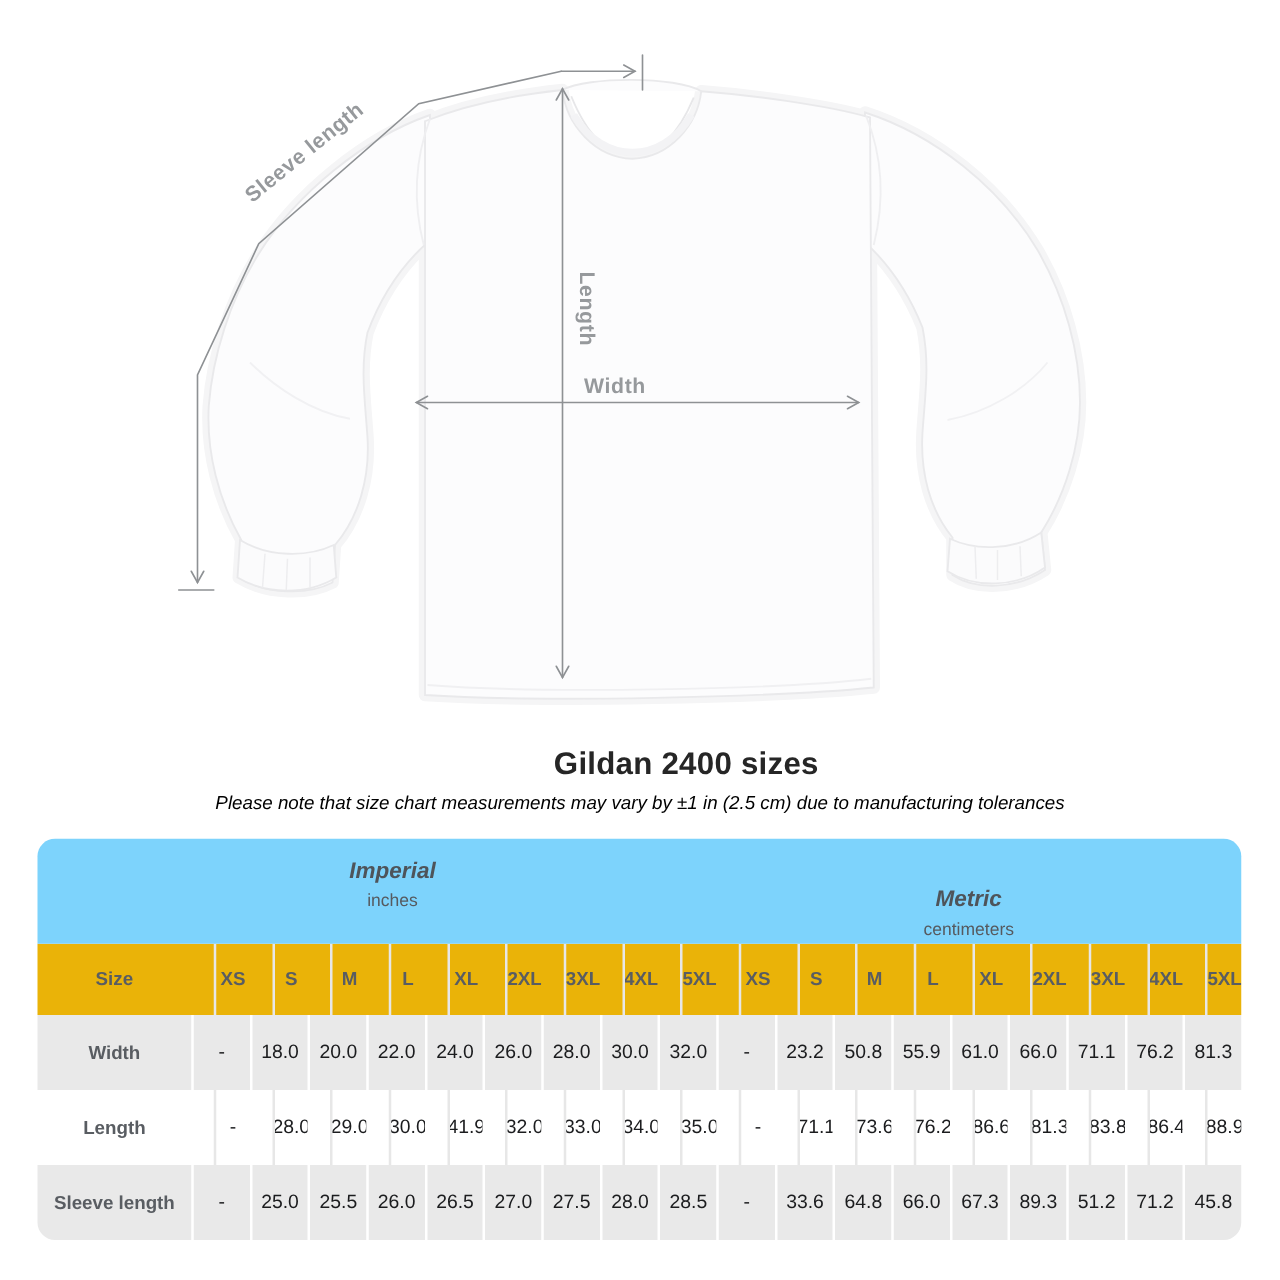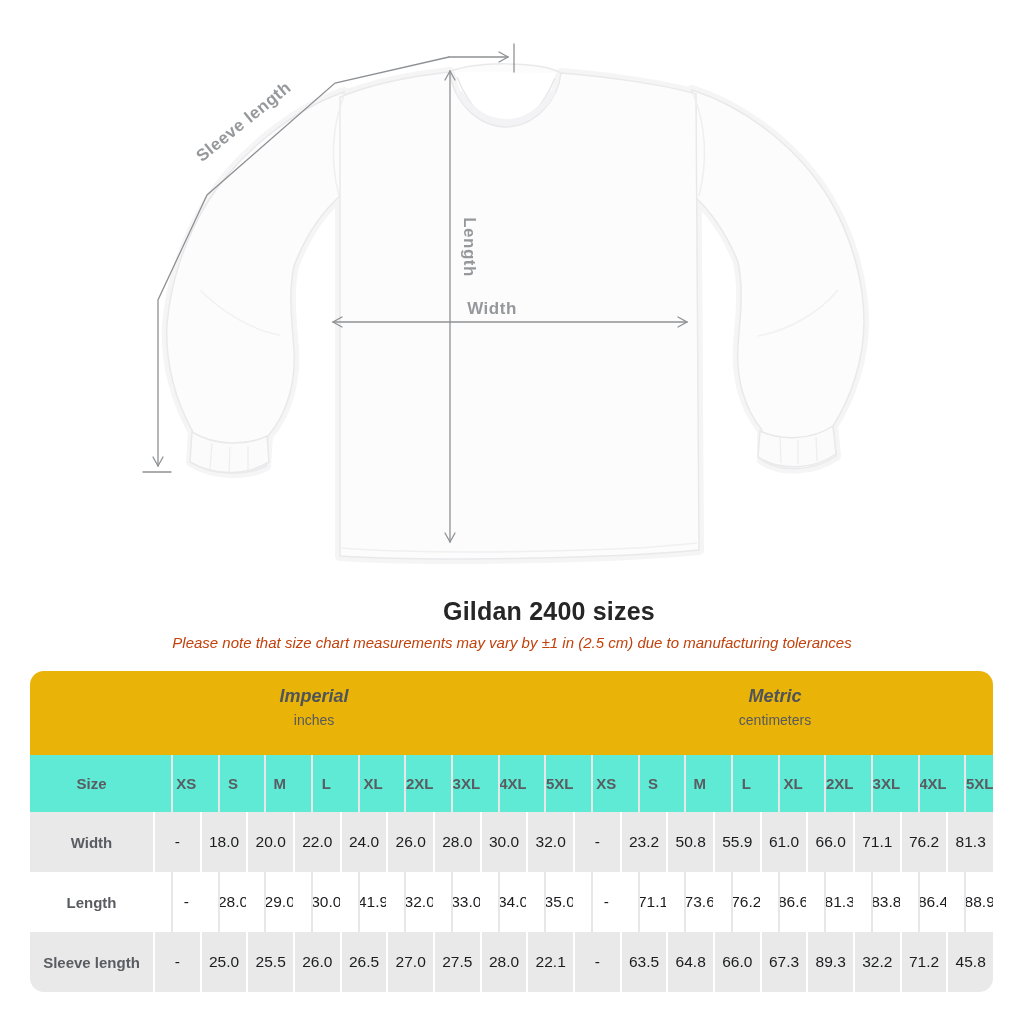--- a/index.html
+++ b/index.html
@@ -8,35 +8,35 @@
     font-family:"Liberation Sans","DejaVu Sans",sans-serif;
   }
   .shirt-svg{position:absolute;left:0;top:0;}
 
   .page-title{
     position:absolute;top:597px;left:0;width:1024px;text-align:center;
     font-size:25px;font-weight:bold;color:#262626;letter-spacing:.2px;padding-left:37px;
   }
   .page-subtitle{
     position:absolute;top:634px;left:0;width:1024px;text-align:center;
-    font-size:15px;font-style:italic;color:#c2410c;
+    font-size:15px;font-style:italic;color:#000000;
   }
 
   .size-table{position:absolute;left:30px;top:671px;width:963px;}
   .band{
-    height:84px;background:#eab308;border-radius:14px 14px 0 0;position:relative;
+    height:84px;background:#7dd3fc;border-radius:14px 14px 0 0;position:relative;
   }
   .band-group{position:absolute;top:15px;transform:translateX(-50%);text-align:center;white-space:nowrap;}
   .band-group.imperial{left:284px;}
-  .band-group.metric{left:745px;}
+  .band-group.metric{left:745px;margin-top:23px;}
   .g-label{font-size:18px;font-weight:bold;font-style:italic;color:#4e545a;}
   .g-sub{font-size:14px;color:#565a5f;margin-top:5px;}
 
   .trow{display:grid;grid-template-columns:123px repeat(18,1fr);}
-  .r-head{height:57px;background:#5eead4;}
+  .r-head{height:57px;background:#eab308;}
   .r-white{height:60px;background:#ffffff;}
   .r-gray{height:60px;background:#e9e9e9;}
   .r-last{border-radius:0 0 14px 14px;}
 
   .cell{
     display:flex;align-items:center;justify-content:center;
     font-size:15.5px;color:#1b1c1e;border-left:2px solid transparent;
     overflow:hidden;white-space:nowrap;
   }
   .cell.first{font-weight:bold;color:#595d62;font-size:15px;border-left:none;}
@@ -197,25 +197,25 @@
     <div class="trow r-gray r-last" id="row-2">
         <div class="cell first">Sleeve length</div>
         <div class="cell">-</div>
         <div class="cell">25.0</div>
         <div class="cell">25.5</div>
         <div class="cell">26.0</div>
         <div class="cell">26.5</div>
         <div class="cell">27.0</div>
         <div class="cell">27.5</div>
         <div class="cell">28.0</div>
-        <div class="cell">22.1</div>
-        <div class="cell">-</div>
-        <div class="cell">63.5</div>
+        <div class="cell">28.5</div>
+        <div class="cell">-</div>
+        <div class="cell">33.6</div>
         <div class="cell">64.8</div>
         <div class="cell">66.0</div>
         <div class="cell">67.3</div>
         <div class="cell">89.3</div>
-        <div class="cell">32.2</div>
+        <div class="cell">51.2</div>
         <div class="cell">71.2</div>
         <div class="cell">45.8</div>
       </div>
   </div>
 </div>
 
 </body></html>

